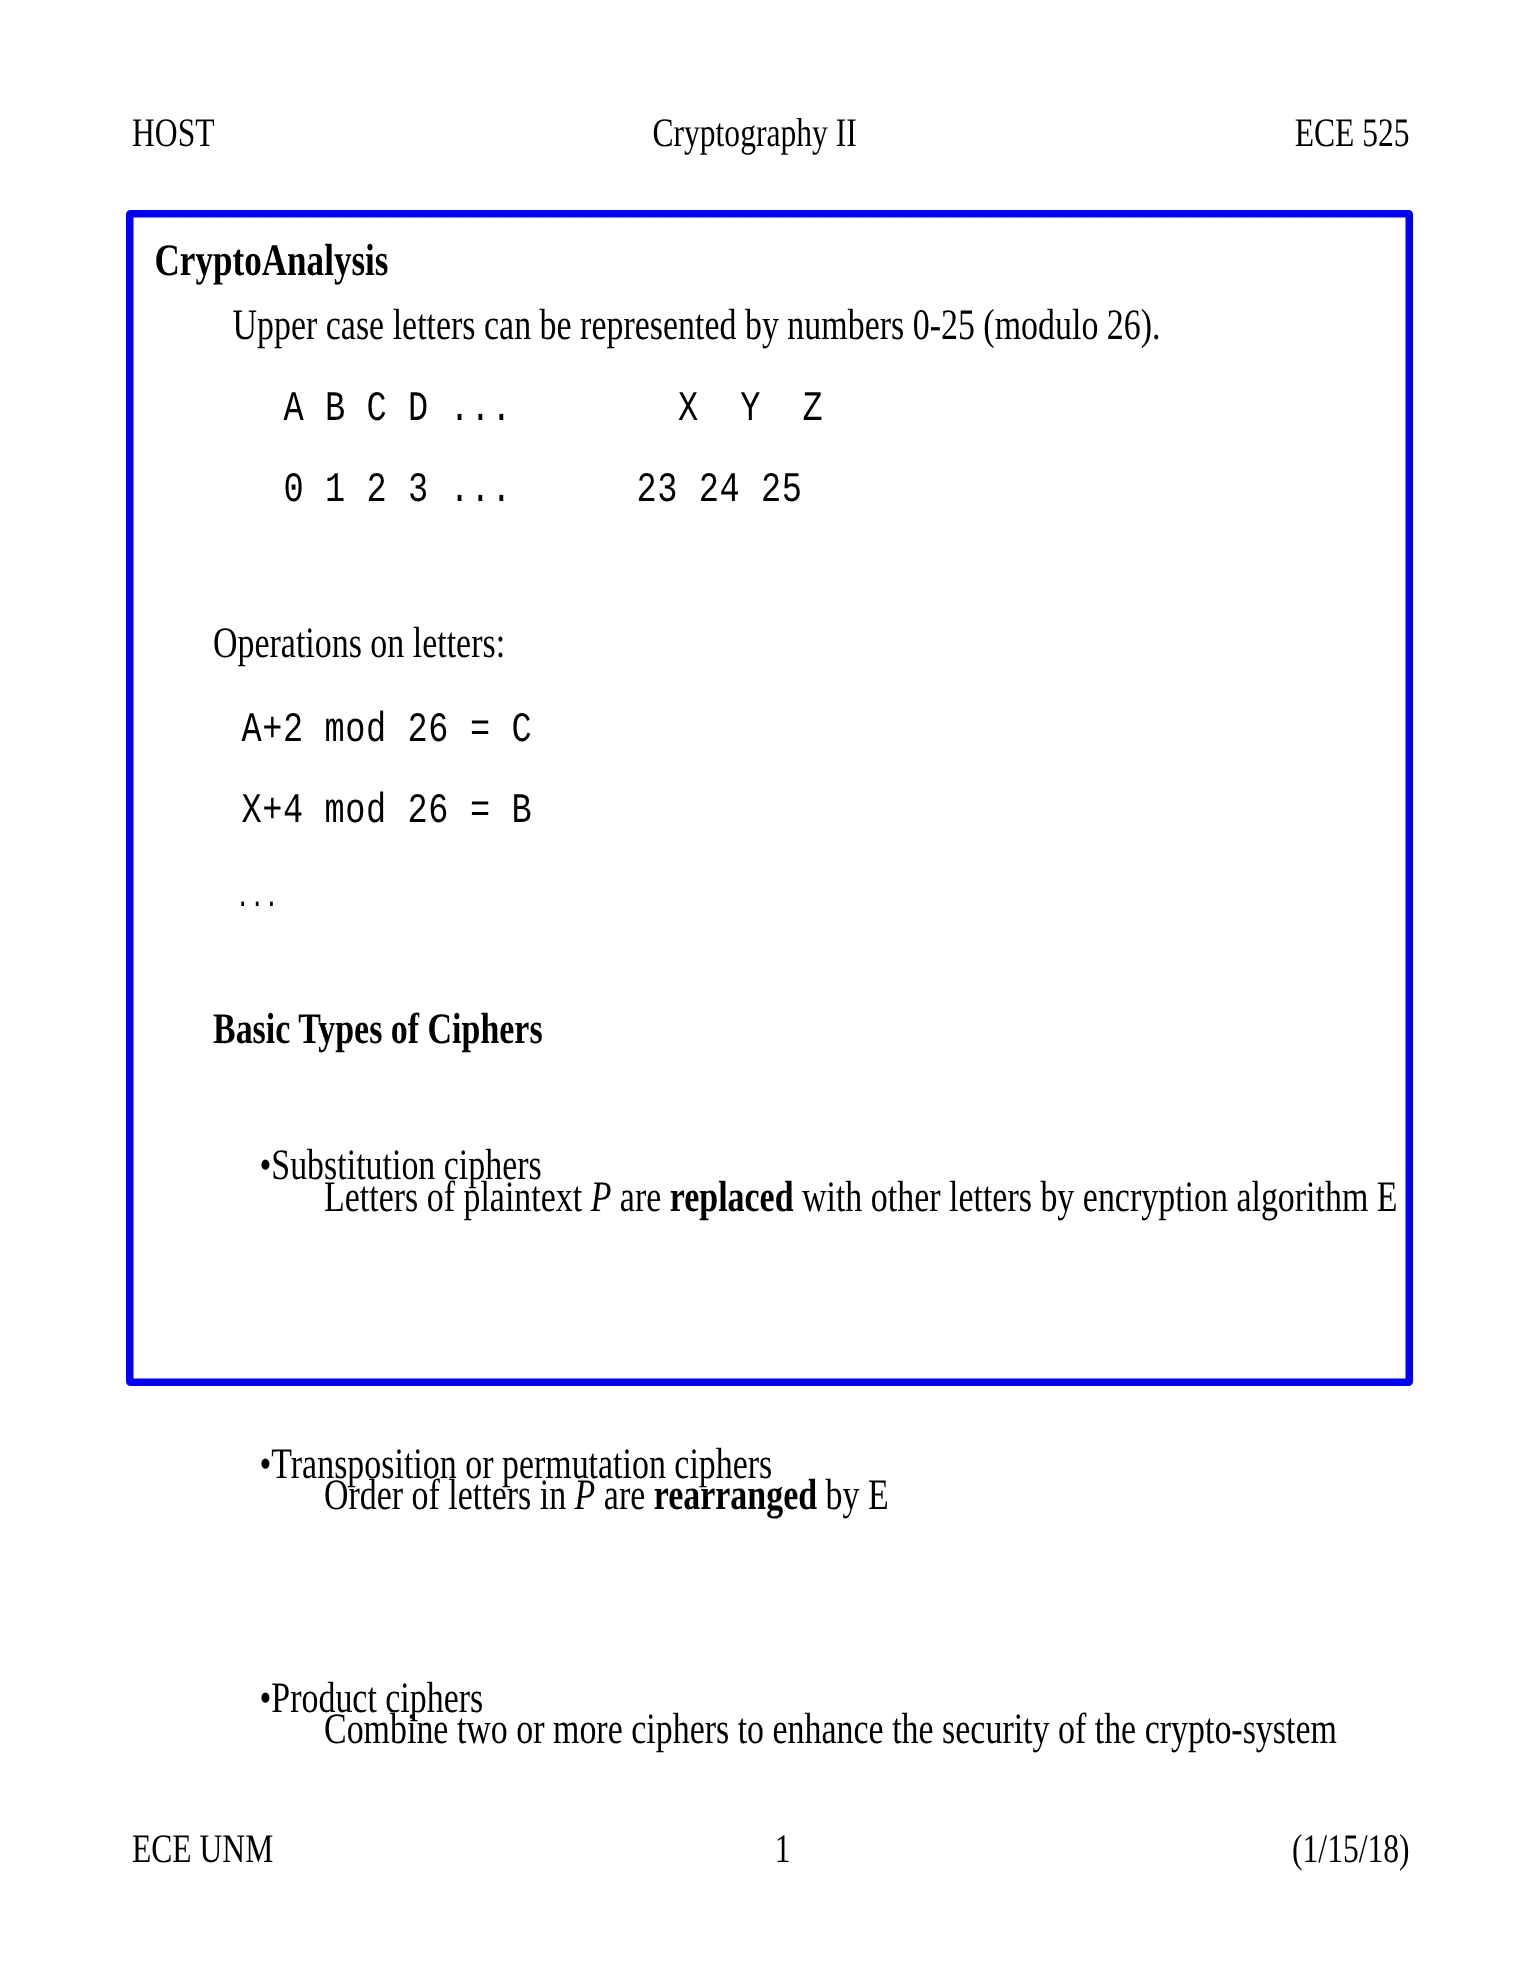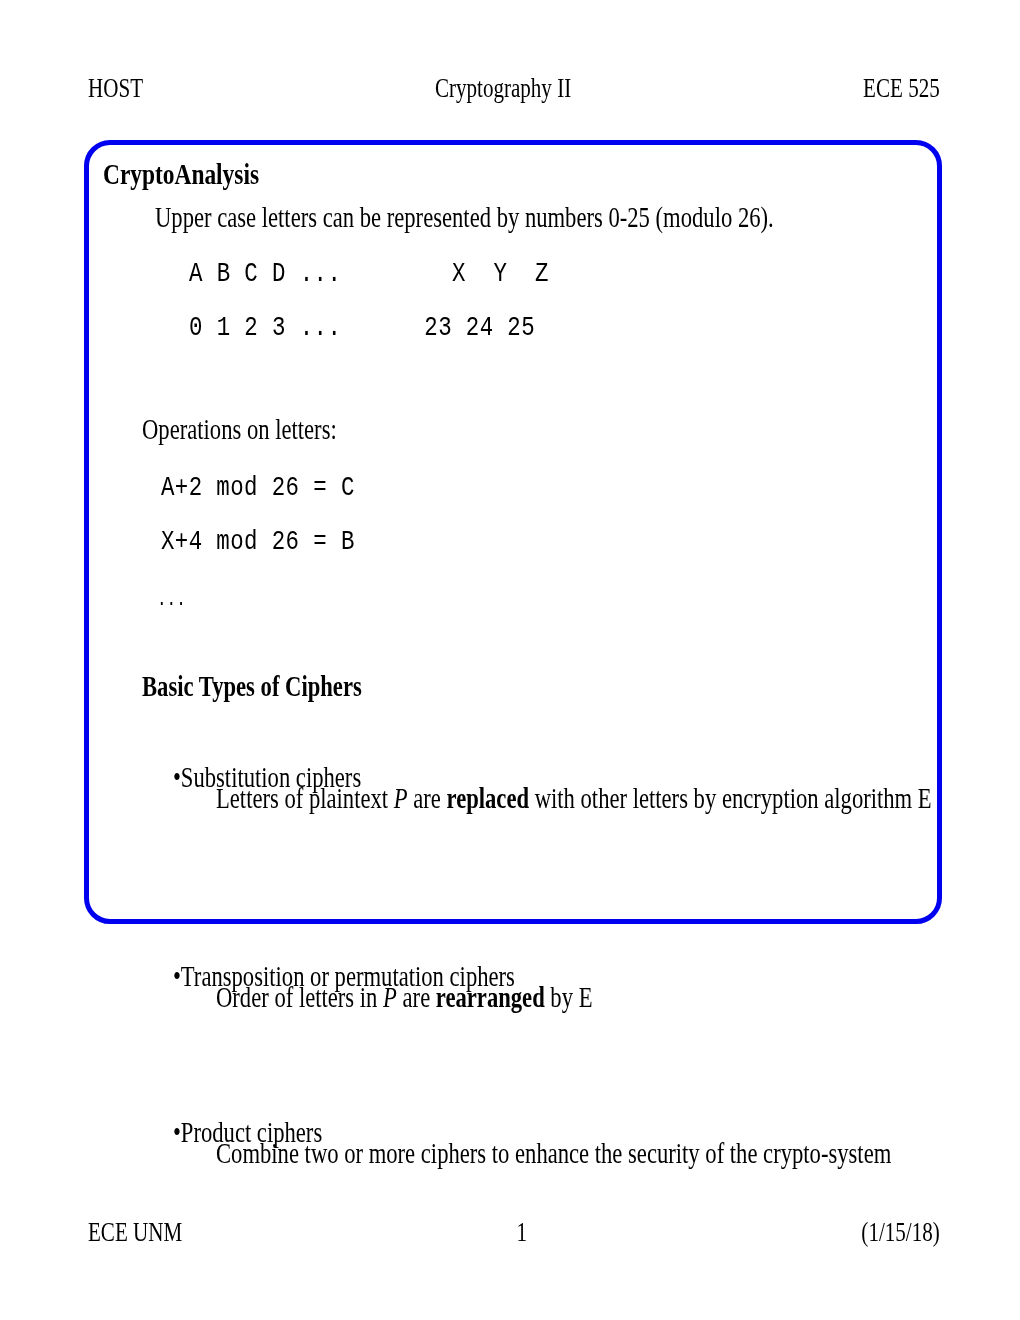--- a/index.html
+++ b/index.html
@@ -39,21 +39,21 @@
   .header-right { text-align: right; }
 
   
   .slide-box {
     position: absolute;
     left: 84px;
     top: 140px;
     width: 858px;
     height: 784px;
     border: 5px solid #0000f0;
-    border-radius: 26px;
+    border-radius: 3px;
     box-sizing: border-box;
     background: #ffffff;
   }
 
   .slide-content {
     position: absolute;
     left: 0;
     top: 0;
     width: 100%;
     height: 100%;

